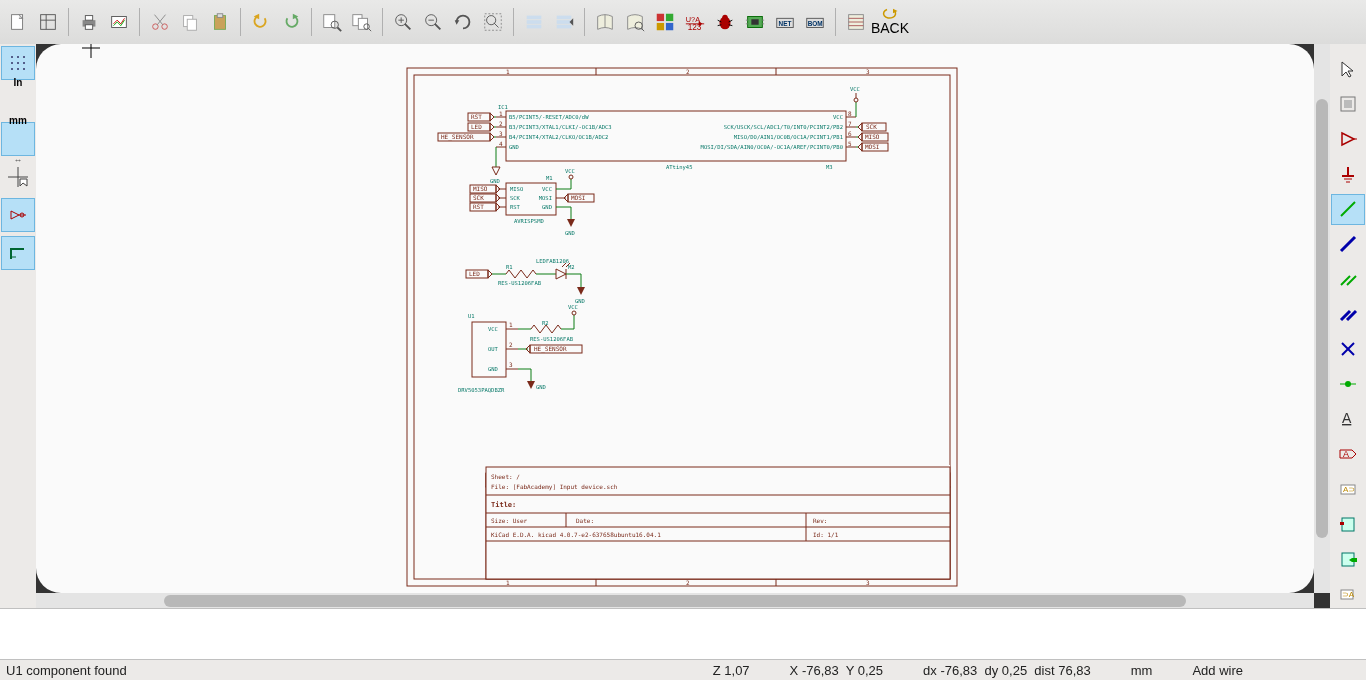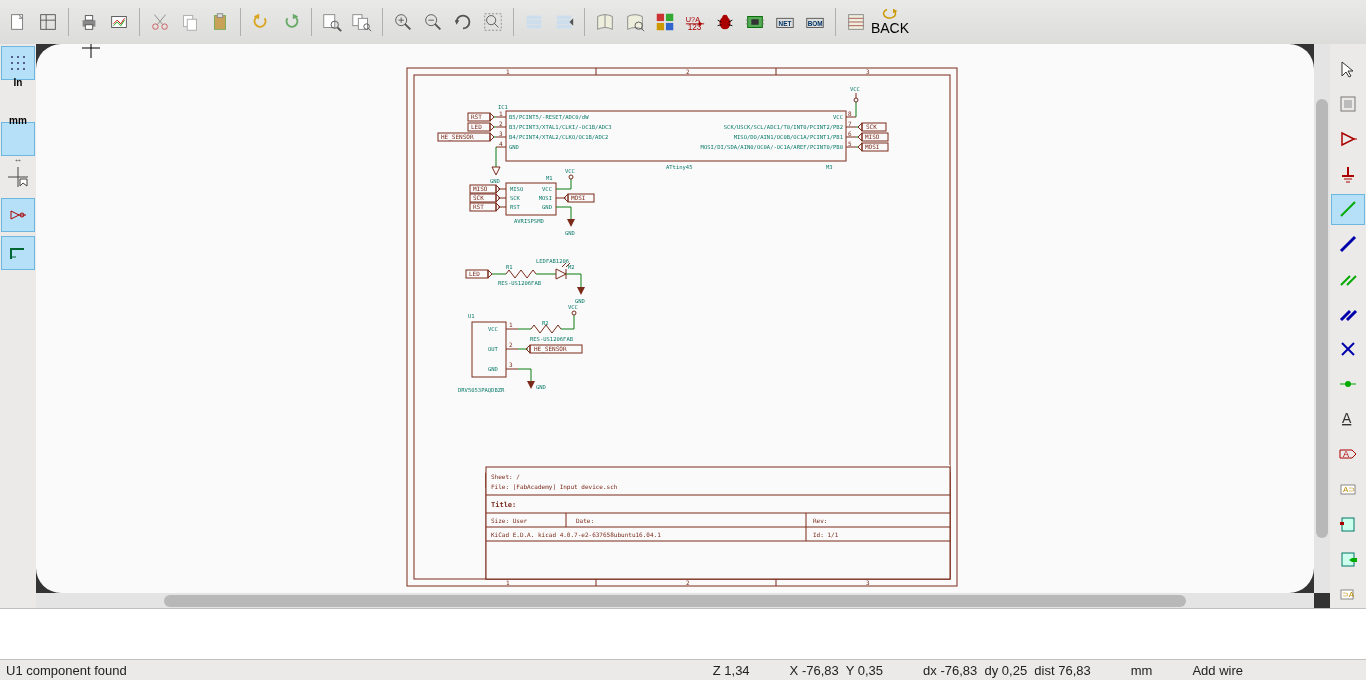--- a/index.html
+++ b/index.html
@@ -632,18 +632,18 @@
     <div class="scroll-h">
         <div class="scroll-h-thumb"></div>
       </div>
   </div>
 </div>
 
 <div class="msgbar"></div>
 <div class="statusbar">
   <div class="st-cell">U1 component found</div>
   <div class="st-spacer"></div>
-  <div class="st-cell">Z 1,34</div>
-  <div class="st-cell">X -76,83  Y 0,35</div>
+  <div class="st-cell">Z 1,07</div>
+  <div class="st-cell">X -76,83  Y 0,25</div>
   <div class="st-cell">dx -76,83  dy 0,25  dist 76,83</div>
   <div class="st-cell">mm</div>
   <div class="st-cell" style="margin-right:117px">Add wire</div>
 </div>
 
 </body></html>

